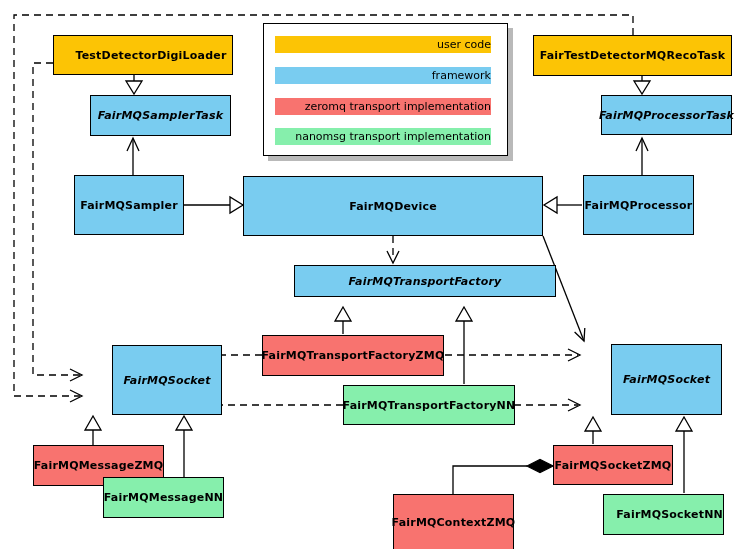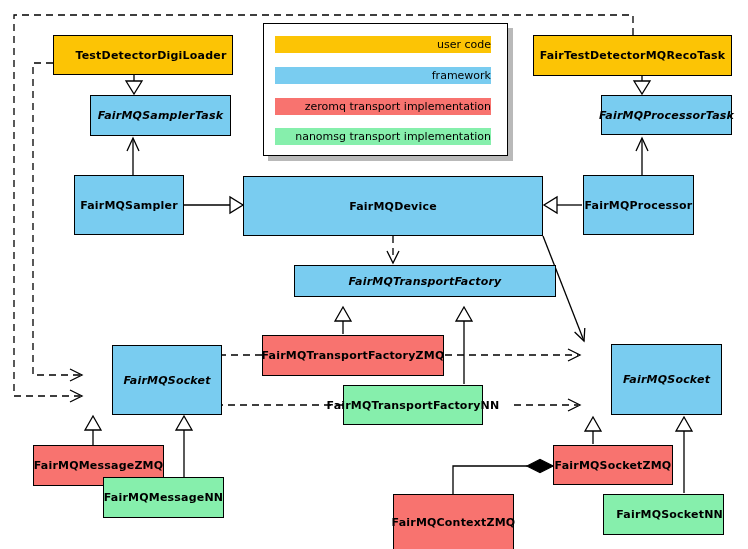--- a/index.html
+++ b/index.html
@@ -191,21 +191,21 @@
   </div>
 
   <div class="node c-framework abstract" style="left:266px;top:265px;width:262px;height:32px;justify-content:center;">
     <span>FairMQTransportFactory</span>
   </div>
 
   <div class="node c-zeromq" style="left:262px;top:335px;width:182px;height:41px;">
     <span>FairMQTransportFactoryZMQ</span>
   </div>
 
-  <div class="node c-nanomsg" style="left:343px;top:385px;width:140px;height:40px;">
+  <div class="node c-nanomsg" style="left:343px;top:385px;width:172px;height:40px;">
     <span>FairMQTransportFactoryNN</span>
   </div>
 
   <div class="node c-framework abstract" style="left:84px;top:345px;width:110px;height:70px;">
     <span>FairMQSocket</span>
   </div>
 
   <div class="node c-framework abstract" style="left:583px;top:344px;width:111px;height:71px;">
     <span>FairMQSocket</span>
   </div>

